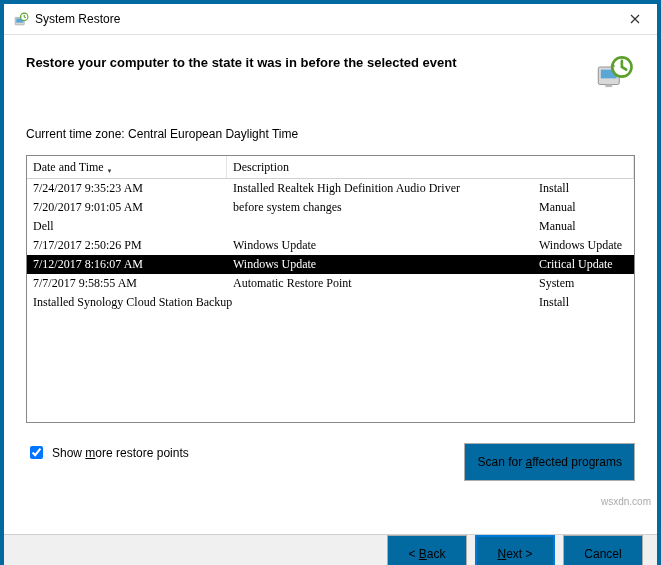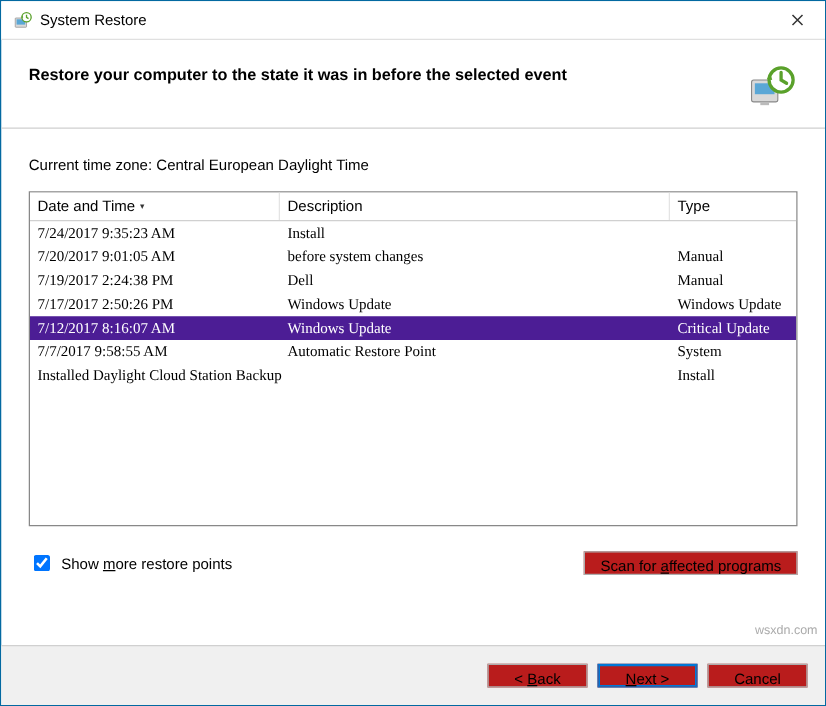--- a/index.html
+++ b/index.html
@@ -6,21 +6,21 @@
     body {
       margin: 0;
       font-family: "Segoe UI", Tahoma, sans-serif;
       font-size: 12px;
       background: #fff;
       color: #000;
     }
     .window {
       width: 661px;
       height: 565px;
-      border: 1px solid #0369a1;
+      border: 4px solid #0369a1;
       background: #fff;
       position: relative;
       display: flex;
       flex-direction: column;
     }
     .titlebar {
       height: 31px;
       background: #fff;
       border-bottom: 1px solid #e0e0e0;
       display: flex;
@@ -73,22 +73,23 @@
       display: flex;
       background: #fff;
       border-bottom: 1px solid #d0d0d0;
       height: 23px;
     }
     .lv-col {
       padding: 3px 6px;
       font-size: 12px;
       border-right: 1px solid #e4e4e4;
       display: flex;
-      align-items: center;
+      align-items: flex-end;
       cursor: pointer;
+      font-family: Liberation Serif, serif;
     }
     .lv-col.c-date { width: 200px; }
     .lv-col.c-desc { flex: 1; }
     .lv-col.c-type { width: 101px; border-right: none; }
     .sort-arrow { margin-left: 4px; font-size: 7px; opacity: .8; }
     .lv-body { flex: 1; overflow: auto; }
     .lv-row {
       display: flex;
       height: 19px;
       align-items: center;
@@ -98,40 +99,40 @@
       padding: 0 6px;
       white-space: nowrap;
       overflow: hidden;
       text-overflow: ellipsis;
       font-family: Liberation Serif, serif;
     }
     .lv-row .c-date { width: 200px; }
     .lv-row .c-desc { flex: 1; }
     .lv-row .c-type { width: 101px; }
     .lv-row.selected {
-      background: #4c1d95;
+      background: #000000;
       color: #fff;
     }
     .below-list {
       margin-top: 20px;
       display: flex;
       align-items: flex-start;
       justify-content: space-between;
     }
     .checkbox-wrap { display: flex; align-items: center; gap: 6px; cursor: pointer; }
     .checkbox-wrap input { width: 13px; height: 13px; }
     .checkbox-label { font-size: 12px; }
     .btn {
       font-family: inherit;
       font-size: 12px;
       padding: 4px 12px;
       min-width: 80px;
-      height: 19px;
+      height: 38px;
       border: 1px solid #adadad;
-      background: #b91c1c;
+      background: #0369a1;
       cursor: pointer;
     }
     .btn.scan { min-width: 160px; }
     .btn u { text-decoration: underline; }
     .footer {
       height: 48px;
       border-top: 1px solid #d0d0d0;
       background: #f0f0f0;
       display: flex;
       align-items: center;
@@ -196,56 +197,53 @@
 
     <div class="listview">
       <div class="lv-header">
         <div class="lv-col c-date">
           <span>Date and Time</span>
           <span class="sort-arrow">▾</span>
         </div>
         <div class="lv-col c-desc">
           <span>Description</span>
         </div>
-        <div class="lv-col c-type">
-          <span>Type</span>
-        </div>
       </div>
       <div class="lv-body" id="lv-body">
           <div class="lv-row">
             <div class="c-date">7/24/2017 9:35:23 AM</div>
+            <div class="c-desc">Installed Realtek High Definition Audio Driver</div>
             <div class="c-type">Install</div>
           </div>
           <div class="lv-row">
             <div class="c-date">7/20/2017 9:01:05 AM</div>
             <div class="c-desc">before system changes</div>
             <div class="c-type">Manual</div>
           </div>
           <div class="lv-row">
-            <div class="c-date">7/19/2017 2:24:38 PM</div>
             <div class="c-desc">Dell</div>
             <div class="c-type">Manual</div>
           </div>
           <div class="lv-row">
             <div class="c-date">7/17/2017 2:50:26 PM</div>
             <div class="c-desc">Windows Update</div>
             <div class="c-type">Windows Update</div>
           </div>
           <div class="lv-row selected">
             <div class="c-date">7/12/2017 8:16:07 AM</div>
             <div class="c-desc">Windows Update</div>
             <div class="c-type">Critical Update</div>
           </div>
           <div class="lv-row">
             <div class="c-date">7/7/2017 9:58:55 AM</div>
             <div class="c-desc">Automatic Restore Point</div>
             <div class="c-type">System</div>
           </div>
           <div class="lv-row">
-            <div class="c-desc">Installed Daylight Cloud Station Backup</div>
+            <div class="c-desc">Installed Synology Cloud Station Backup</div>
             <div class="c-type">Install</div>
           </div>
         </div>
     </div>
 
     <div class="below-list">
       <label class="checkbox-wrap">
         <input type="checkbox" id="showmore" checked="" style="">
         <span class="checkbox-label">
           <span>Show </span><u>m</u><span>ore restore points</span>

